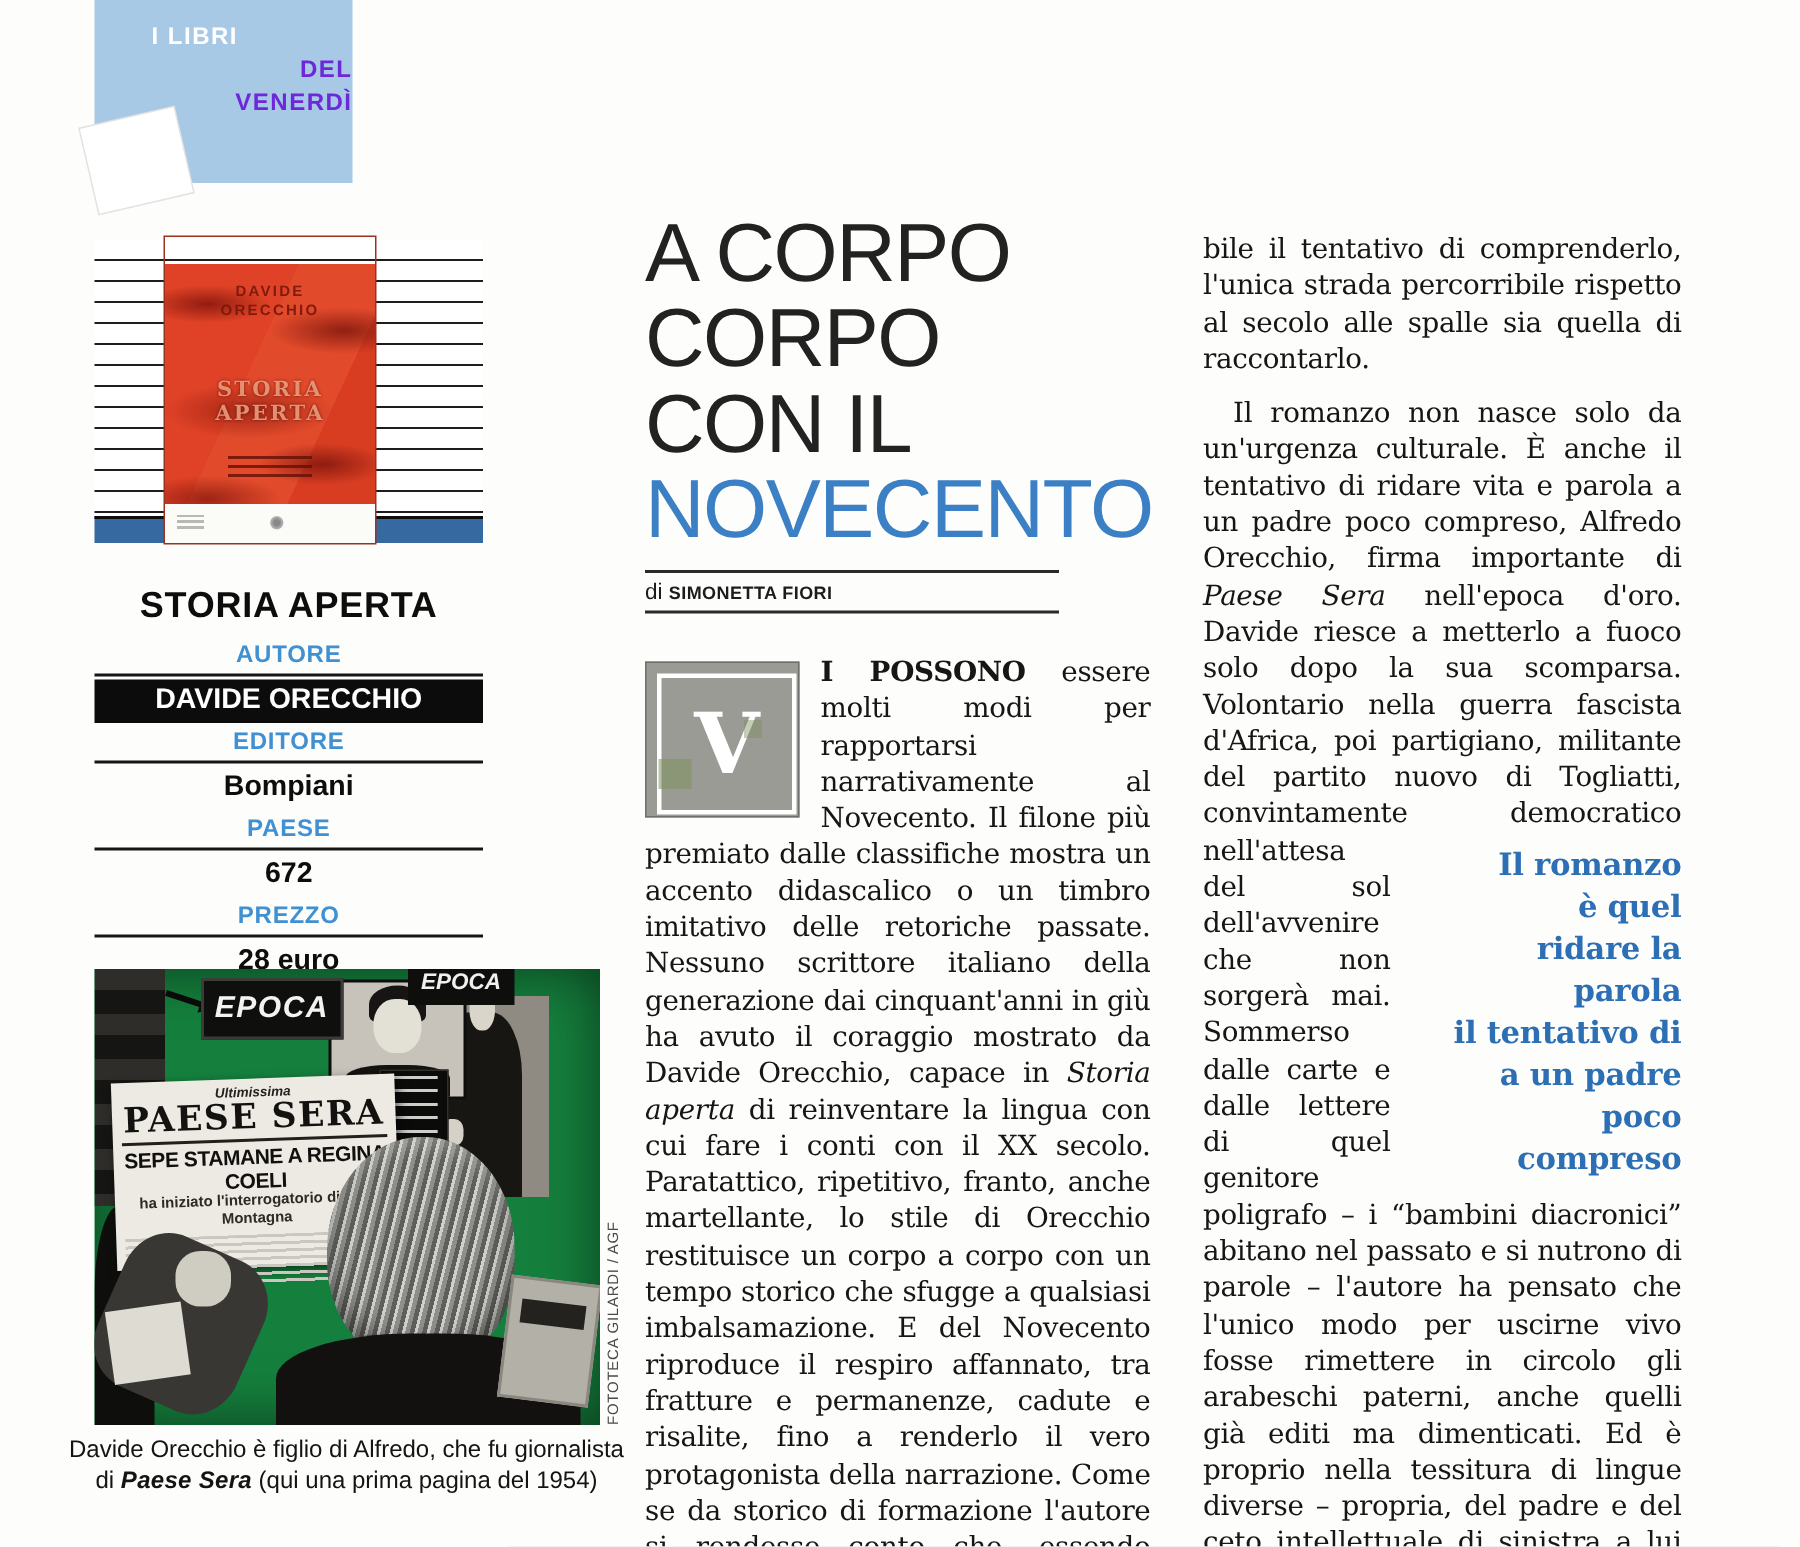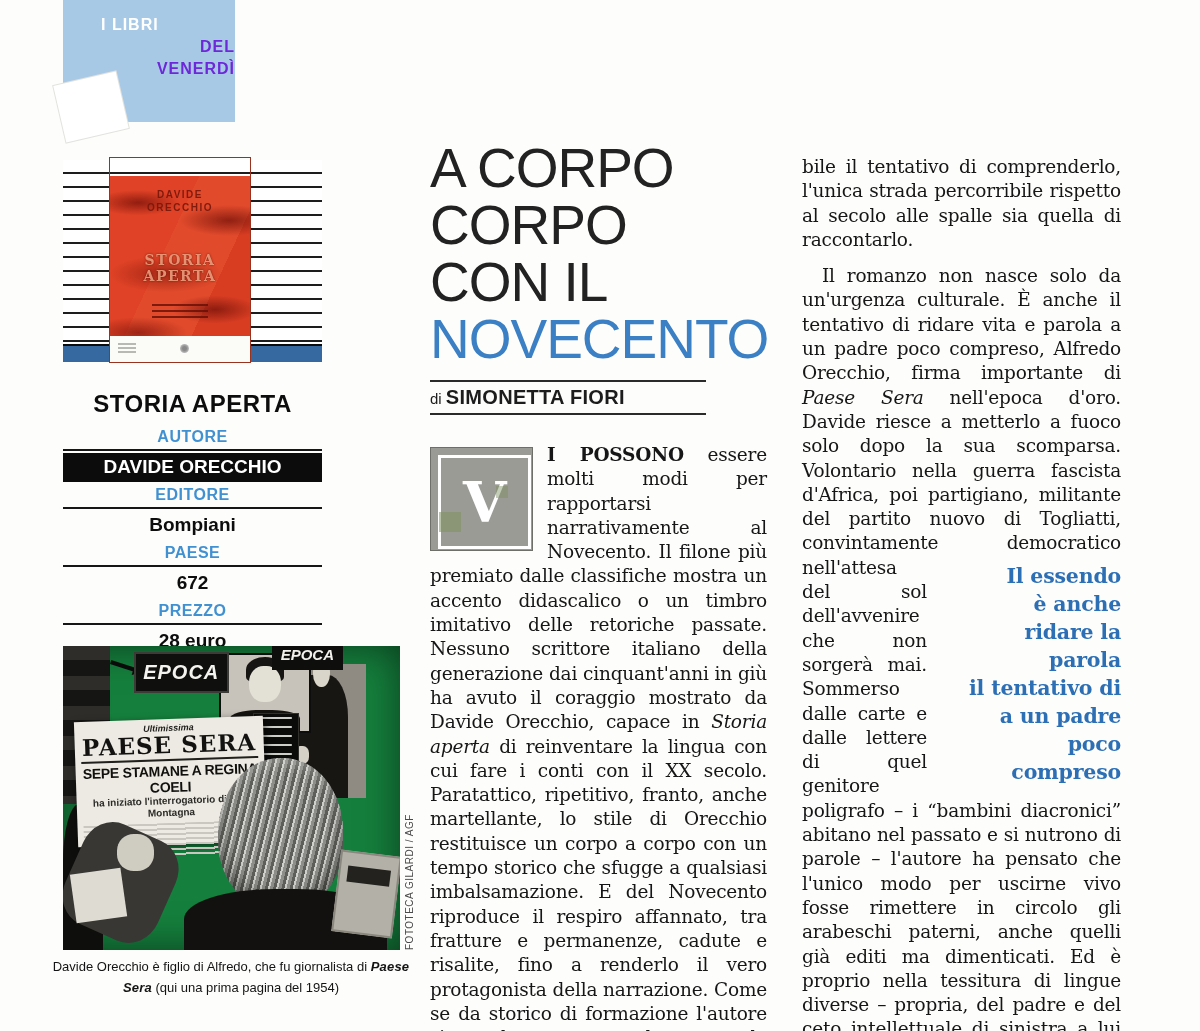--- a/index.html
+++ b/index.html
@@ -94,30 +94,30 @@
   .ph-hand{left:16%;top:62%;width:11%;height:12%;background:#cfccc2;border-radius:45%;}
   .ph-sheet{left:3%;top:74%;width:15%;height:16%;background:#dedbd3;transform:rotate(-8deg);}
   .ph-posterrt{right:1%;bottom:5%;width:18%;height:27%;background:#b3b0a7;transform:rotate(7deg);
      box-shadow:inset 0 0 0 2px #8a877e;}
   .ph-posterrt-ink{left:15%;top:18%;width:70%;height:20%;background:#23221e;}
   .photo-credit{position:absolute;left:404px;top:812px;height:138px;font-size:10px;color:#4a4a4a;
      letter-spacing:.5px;writing-mode:vertical-rl;transform:rotate(180deg);}
 
   
   .caption{position:absolute;left:42px;top:956px;width:378px;text-align:center;
-     font-size:13px;line-height:21px;color:#141414;}
+     font-size:16px;line-height:21px;color:#141414;}
   .caption i b{letter-spacing:.2px;}
 
   
   .colmid{position:absolute;left:430px;top:140px;width:337px;}
   .headline{font-size:55px;line-height:57px;font-weight:300;letter-spacing:-1px;color:#222;}
   .headline .hl-blue{color:#3b7fc4;}
   .byline{width:276px;margin-top:12px;border-top:2px solid #2a2a2a;border-bottom:2px solid #2a2a2a;
      padding:4px 0;font-size:15px;color:#1c1c1c;}
-  .byline b{font-size:20px;letter-spacing:.3px;}
+  .byline b{font-size:12px;letter-spacing:.3px;}
   .bodytext{font-family:"DejaVu Serif",serif;font-size:18.5px;line-height:24.3px;color:#161616;
      text-align:justify;letter-spacing:-.2px;}
   .colmid .bodytext{margin-top:28px;}
   .dropcap{float:left;width:103px;height:104px;background:#9b9b96;margin:4px 14px 2px 0;
      border:1px solid #6f6f6a;box-sizing:border-box;padding:7px;position:relative;}
   .dropcap-inner{width:100%;height:100%;border:3px solid #ffffff;display:flex;align-items:center;
      justify-content:center;font-family:"DejaVu Serif",serif;font-weight:bold;font-size:56px;color:#ffffff;}
   .dc-blob1{position:absolute;left:8px;bottom:18px;width:22px;height:20px;background:rgba(125,145,95,.55);}
   .dc-blob2{position:absolute;right:24px;top:38px;width:12px;height:12px;background:rgba(125,145,95,.45);}
 
@@ -228,22 +228,22 @@
           <span class="dc-blob1"></span>
           <span class="dc-blob2"></span>
           <span class="dropcap-inner">V</span>
         </span><b>I POSSONO</b><span> essere molti modi per rapportarsi narrativamente al Novecento. Il filone più premiato dalle classifiche mostra un accento didascalico o un timbro imitativo delle retoriche passate. Nessuno scrittore italiano della generazione dai cinquant'anni in giù ha avuto il coraggio mostrato da Davide Orecchio, capace in </span><i>Storia aperta</i><span> di reinventare la lingua con cui fare i conti con il XX secolo. Paratattico, ripetitivo, franto, anche martellante, lo stile di Orecchio restituisce un corpo a corpo con un tempo storico che sfugge a qualsiasi imbalsamazione. E del Novecento riproduce il respiro affannato, tra fratture e permanenze, cadute e risalite, fino a renderlo il vero protagonista della narrazione. Come se da storico di formazione l'autore si rendesse conto che, essendo inesauri-</span></div>
   </div>
 
   <div class="colright">
     <div class="bodytext">
       <p><span>bile il tentativo di comprenderlo, l'unica strada percorribile rispetto al secolo alle spalle sia quella di raccontarlo.</span></p>
       <p class="par-indent"><span>Il romanzo non nasce solo da un'urgenza culturale. È anche il tentativo di ridare vita e parola a un padre poco compreso, Alfredo Orecchio, firma importante di </span><i>Paese Sera</i><span> nell'epoca d'oro. Davide riesce a metterlo a fuoco solo dopo la sua scomparsa. Volontario nella guerra fascista d'Africa, poi partigiano, militante del partito nuovo di Togliatti, convintamente democratico </span><span class="pullquote">
-            <span style="display:block">Il essendo</span>
-            <span style="display:block">è anche</span>
+            <span style="display:block">Il romanzo</span>
+            <span style="display:block">è quel</span>
             <span style="display:block">ridare la parola</span>
             <span style="display:block">il tentativo di</span>
             <span style="display:block">a un padre</span>
             <span style="display:block">poco compreso</span>
           </span><span>nell'attesa del sol dell'avvenire che non sorgerà mai. Sommerso dalle carte e dalle lettere di quel genitore poligrafo – i “bambini diacronici” abitano nel passato e si nutrono di parole – l'autore ha pensato che l'unico modo per uscirne vivo fosse rimettere in circolo gli arabeschi paterni, anche quelli già editi ma dimenticati. Ed è proprio nella tessitura di lingue diverse – propria, del padre e del ceto intellettuale di sinistra a lui coevo – che il romanzo rappresenta l'incontro tra generazioni diverse. E la trasmissione di un'eredità novecentesca ancora aperta. Il risultato appare autentico, a tratti emozionante.</span></p>
     </div>
 
   </div>
 
 </div>

